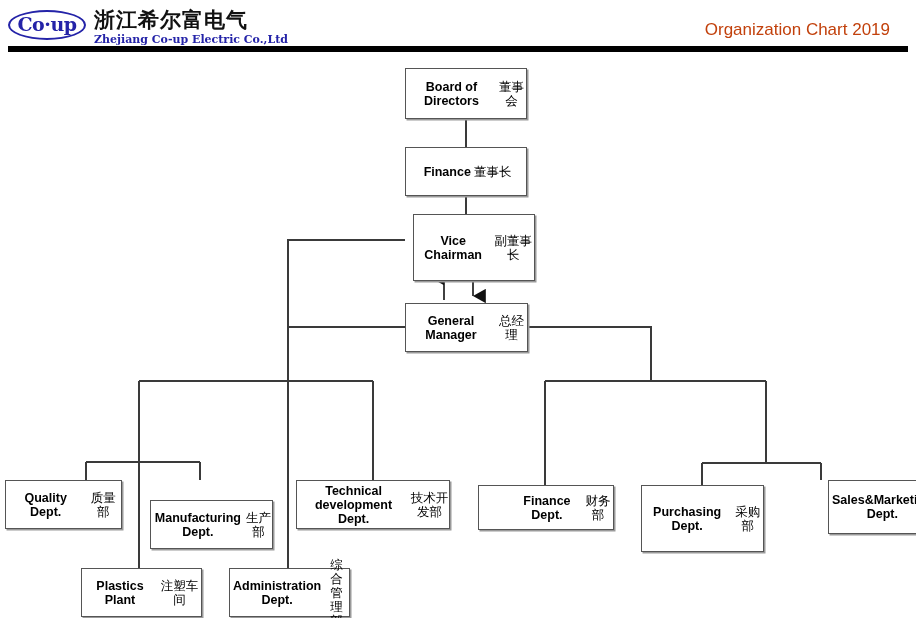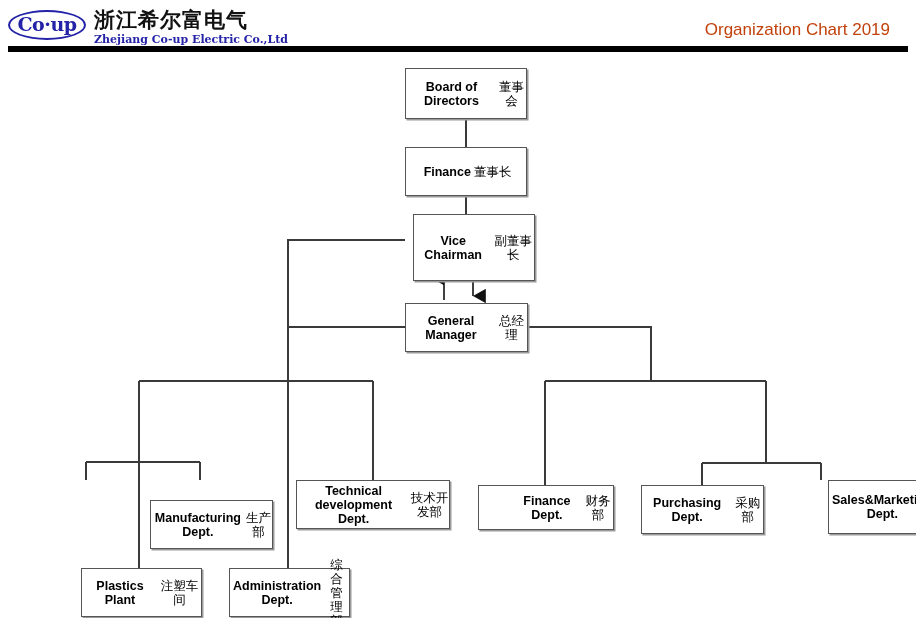--- a/index.html
+++ b/index.html
@@ -203,20 +203,24 @@
     <div class="node" style="left: 405px; top: 158px; width: 122px; height: 67px; margin-left: 8px;">
       <span class="en">Vice Chairman</span>
       <span class="cn">副董事长</span>
     </div>
 
     <div class="node" style="left: 405px; top: 247px; width: 123px; height: 49px;">
       <span class="en">General Manager</span>
       <span class="cn">总经理</span>
     </div>
 
+    <div class="node" style="left: 5px; top: 424px; width: 117px; height: 49px;">
+      <span class="en">Quality Dept.</span>
+      <span class="cn">质量部</span>
+    </div>
 
     <div class="node" style="left: 150px; top: 444px; width: 123px; height: 49px;">
       <span class="en">Manufacturing Dept.</span>
       <span class="cn">生产部</span>
     </div>
 
     <div class="node" style="left: 296px; top: 424px; width: 154px; height: 49px;">
       <span class="en">Technical development Dept.</span>
       <span class="cn">技术开发部</span>
     </div>
@@ -229,21 +233,21 @@
     <div class="node" style="left: 229px; top: 512px; width: 121px; height: 49px;">
       <span class="en">Administration Dept.</span>
       <span class="cn">综合管理部</span>
     </div>
 
     <div class="node" style="left: 478px; top: 429px; width: 136px; height: 45px; padding-left: 32px;">
       <span class="en">Finance Dept.</span>
       <span class="cn">财务部</span>
     </div>
 
-    <div class="node" style="left: 641px; top: 429px; width: 123px; height: 49px;">
+    <div class="node" style="left: 641px; top: 429px; width: 123px; height: 67px;">
       <span class="en">Purchasing Dept.</span>
       <span class="cn">采购部</span>
     </div>
 
     <div class="node" style="left: 788px; top: 424px; width: 123px; height: 54px; margin-left: 40px;">
       <span class="en">Sales&amp;Marketing Dept.</span>
       <span class="cn">营销开发部</span>
     </div>
 
   </div>

